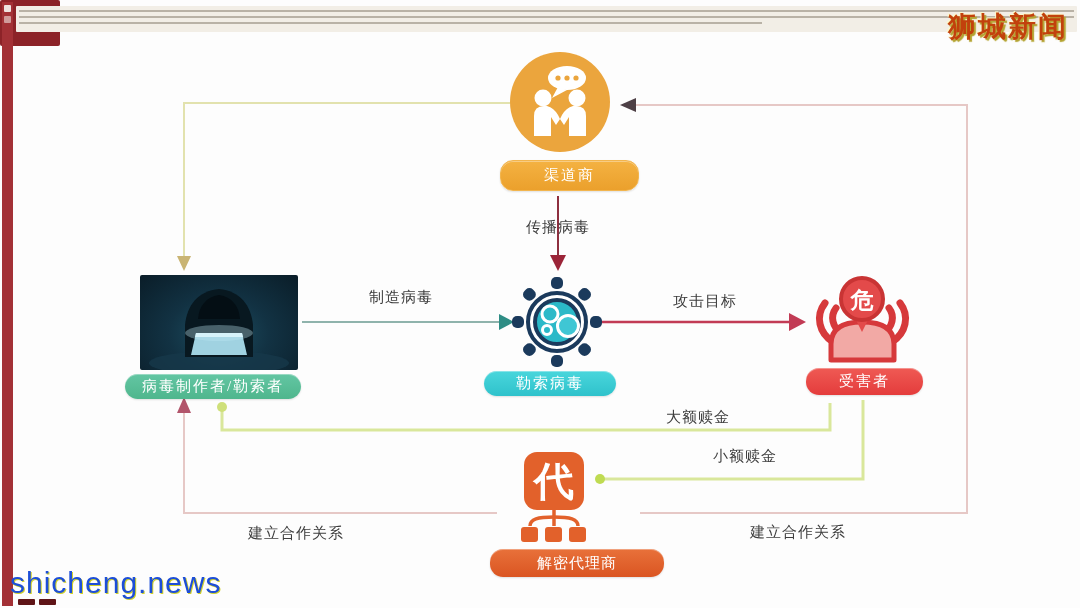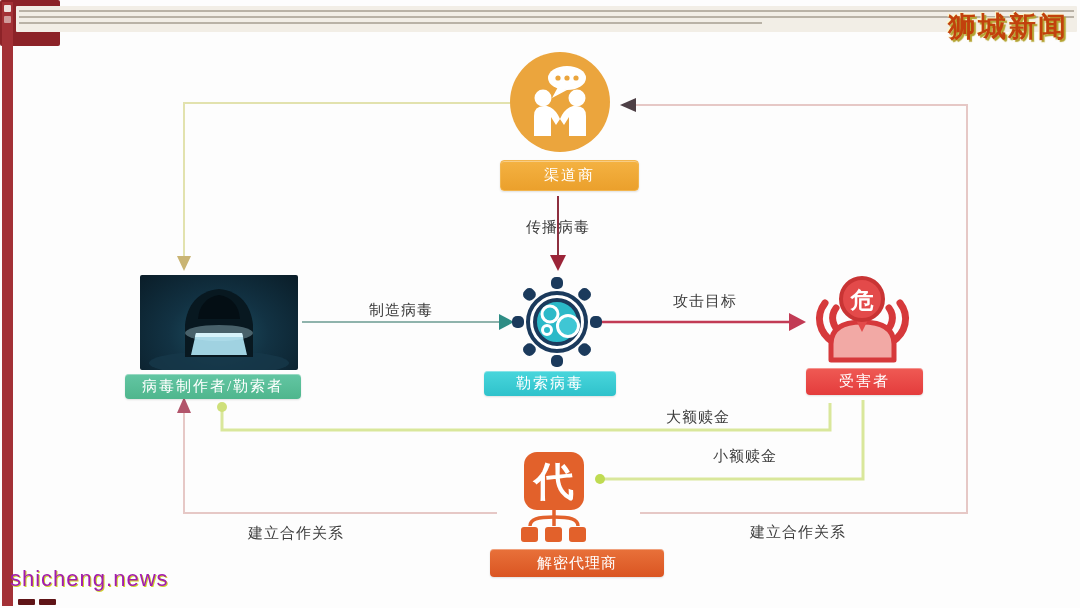--- a/index.html
+++ b/index.html
@@ -11,21 +11,21 @@
   svg{display:block;}
   .layer{position:absolute;left:0;top:0;}
   
   .edge-label{
     position:absolute;transform:translateX(-50%);
     color:#3d3d3d;font-size:15px;white-space:nowrap;letter-spacing:1px;
   }
   
   .pill{
     position:absolute;display:flex;align-items:center;justify-content:center;
-    color:#fff;font-size:15px;letter-spacing:2px;border-radius:4px;
+    color:#fff;font-size:15px;letter-spacing:2px;border-radius:13px;
     box-shadow:inset 0 1px 0 rgba(255,255,255,.35), 0 1px 2px rgba(0,0,0,.12);
   }
   .pill-channel{left:500px;top:160px;width:137px;height:29px;background:linear-gradient(#f4b242,#eba02c);border:1px solid #f2b54e;}
   .pill-hacker {left:125px;top:374px;width:176px;height:25px;background:linear-gradient(#63c6a3,#4fb68d);font-family:Liberation Serif, serif;}
   .pill-virus  {left:484px;top:371px;width:132px;height:25px;background:linear-gradient(#49d6dc,#2fc2cb);}
   .pill-victim {left:806px;top:368px;width:117px;height:27px;background:linear-gradient(#ef5a54,#e43c3c);}
   .pill-agent  {left:490px;top:549px;width:174px;height:28px;background:linear-gradient(#e8713a,#da5522);letter-spacing:1px;}
   
   .node{position:absolute;}
   #channel-icon{left:510px;top:52px;width:100px;height:100px;}
@@ -46,22 +46,22 @@
   #ransom-thumb .strip .sq{position:absolute;left:2px;width:7px;height:7px;background:#efe3e0;border-radius:1px;}
   #ransom-thumb .panel{position:absolute;left:16px;top:6px;right:3px;height:26px;background:#f2eee6;border-radius:1px;}
   #ransom-thumb .panel i{position:absolute;left:3px;right:3px;height:2px;background:#b9b2a6;}
   #ransom-thumb .btn{position:absolute;bottom:3px;width:17px;height:6px;background:#5f1417;border-radius:1px;}
   
   #logo{
     position:absolute;right:12px;top:8px;font-size:28px;font-weight:bold;letter-spacing:2px;
     color:#c2410c;text-shadow:2px 2px 1px #b3a22e, -1px -1px 0 #fdf9c8;
   }
   #watermark{
-    position:absolute;left:10px;top:566px;font-size:22px;letter-spacing:1px;
-    color:#a21caf;text-shadow:1px 1px 0 #cfd12a;
+    position:absolute;left:10px;top:566px;font-size:30px;letter-spacing:1px;
+    color:#1d4ed8;text-shadow:1px 1px 0 #cfd12a;
   }
 </style>
 </head>
 <body>
 
 <div id="stage">
 
   <svg class="layer" width="1080" height="608">
 
     <polyline points="511,103 184,103 184,262" fill="none" stroke="#E2E2AE" stroke-width="2"></polyline>
@@ -83,21 +83,21 @@
     <polygon points="550,255 566,255 558,271" fill="#9B2438"></polygon>
 
     <line x1="302" y1="322" x2="500" y2="322" stroke="#8FB3AC" stroke-width="2"></line>
     <polygon points="499,314 499,330 514,322" fill="#2E8D85"></polygon>
 
     <line x1="601" y1="322" x2="791" y2="322" stroke="#C23B55" stroke-width="2.5"></line>
     <polygon points="789,313 789,331 806,322" fill="#C23B55"></polygon>
   </svg>
 
   <div class="edge-label" style="left:558px;top:218px;">传播病毒</div>
-  <div class="edge-label" style="left:401px;top:288px;margin-top:13px;">制造病毒</div>
+  <div class="edge-label" style="left:401px;top:288px;">制造病毒</div>
   <div class="edge-label" style="left:705px;top:292px;">攻击目标</div>
   <div class="edge-label" style="left:698px;top:408px;">大额赎金</div>
   <div class="edge-label" style="left:745px;top:447px;">小额赎金</div>
   <div class="edge-label" style="left:296px;top:524px;">建立合作关系</div>
   <div class="edge-label" style="left:798px;top:523px;">建立合作关系</div>
 
   <div class="node" id="channel-icon">
     <svg width="100" height="100" viewBox="0 0 100 100">
       <circle cx="50" cy="50" r="50" fill="#EBA53D"></circle>
       <ellipse cx="57" cy="26" rx="19" ry="12" fill="#ffffff"></ellipse>

